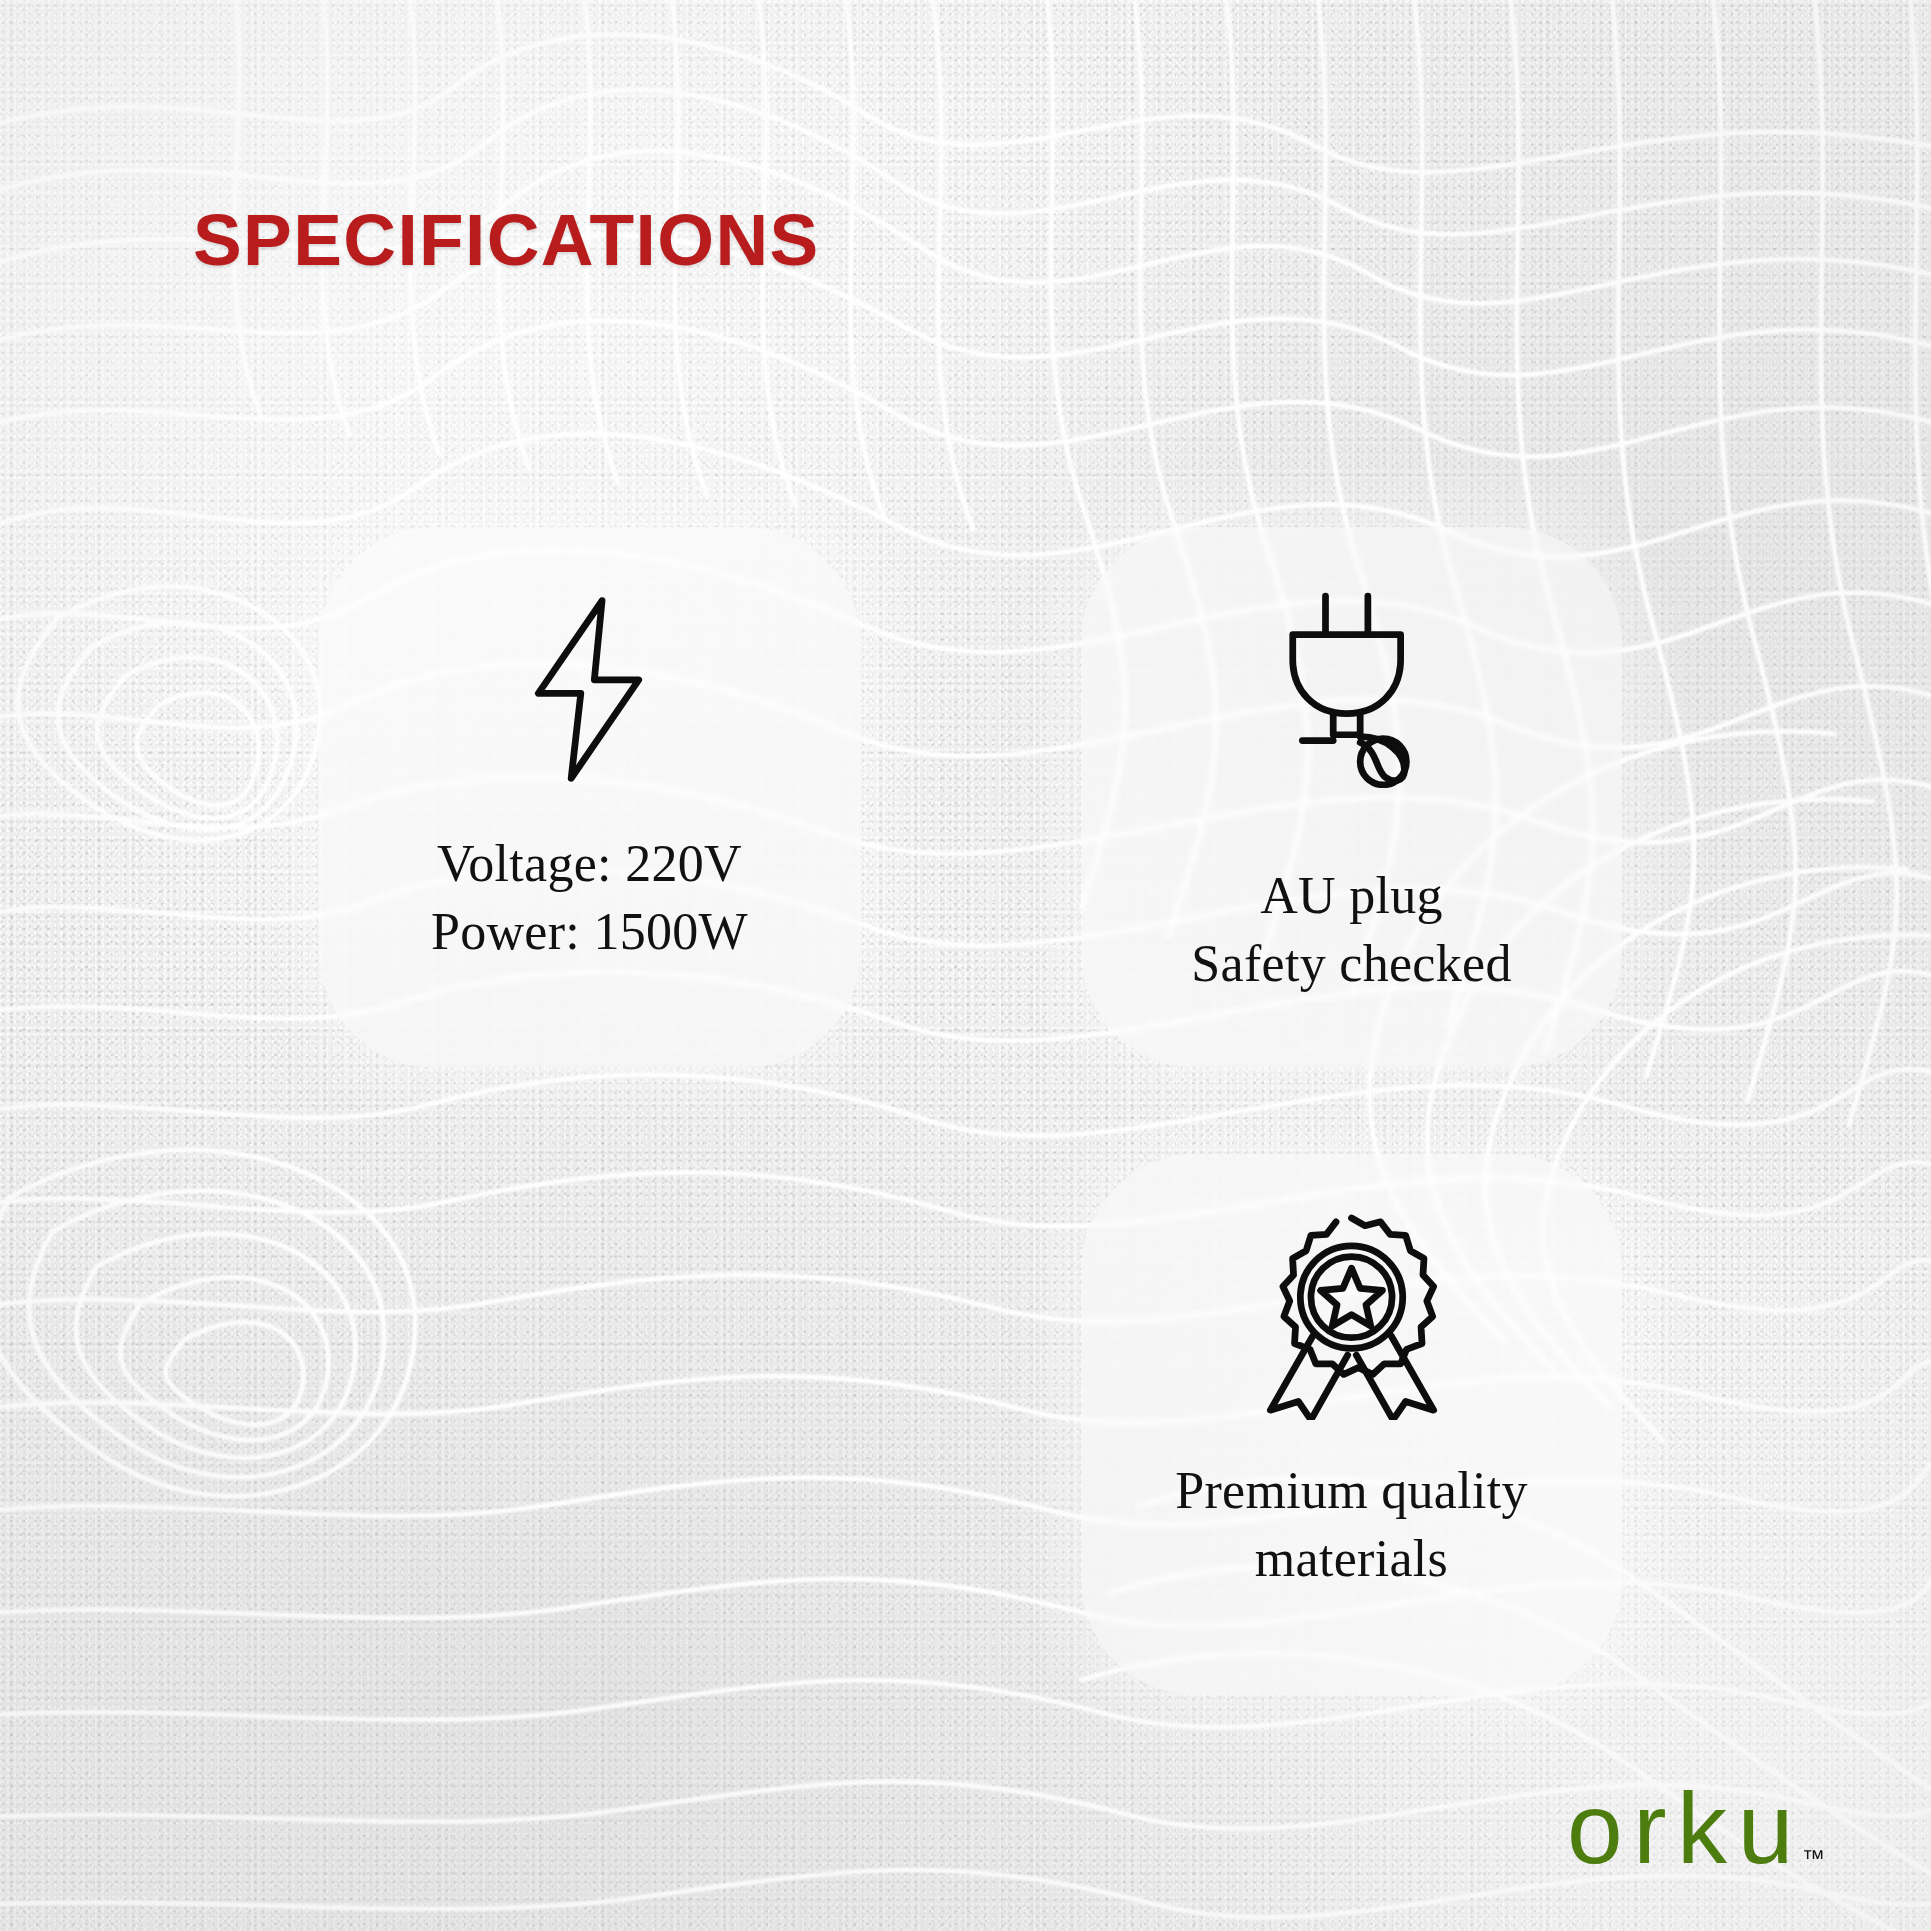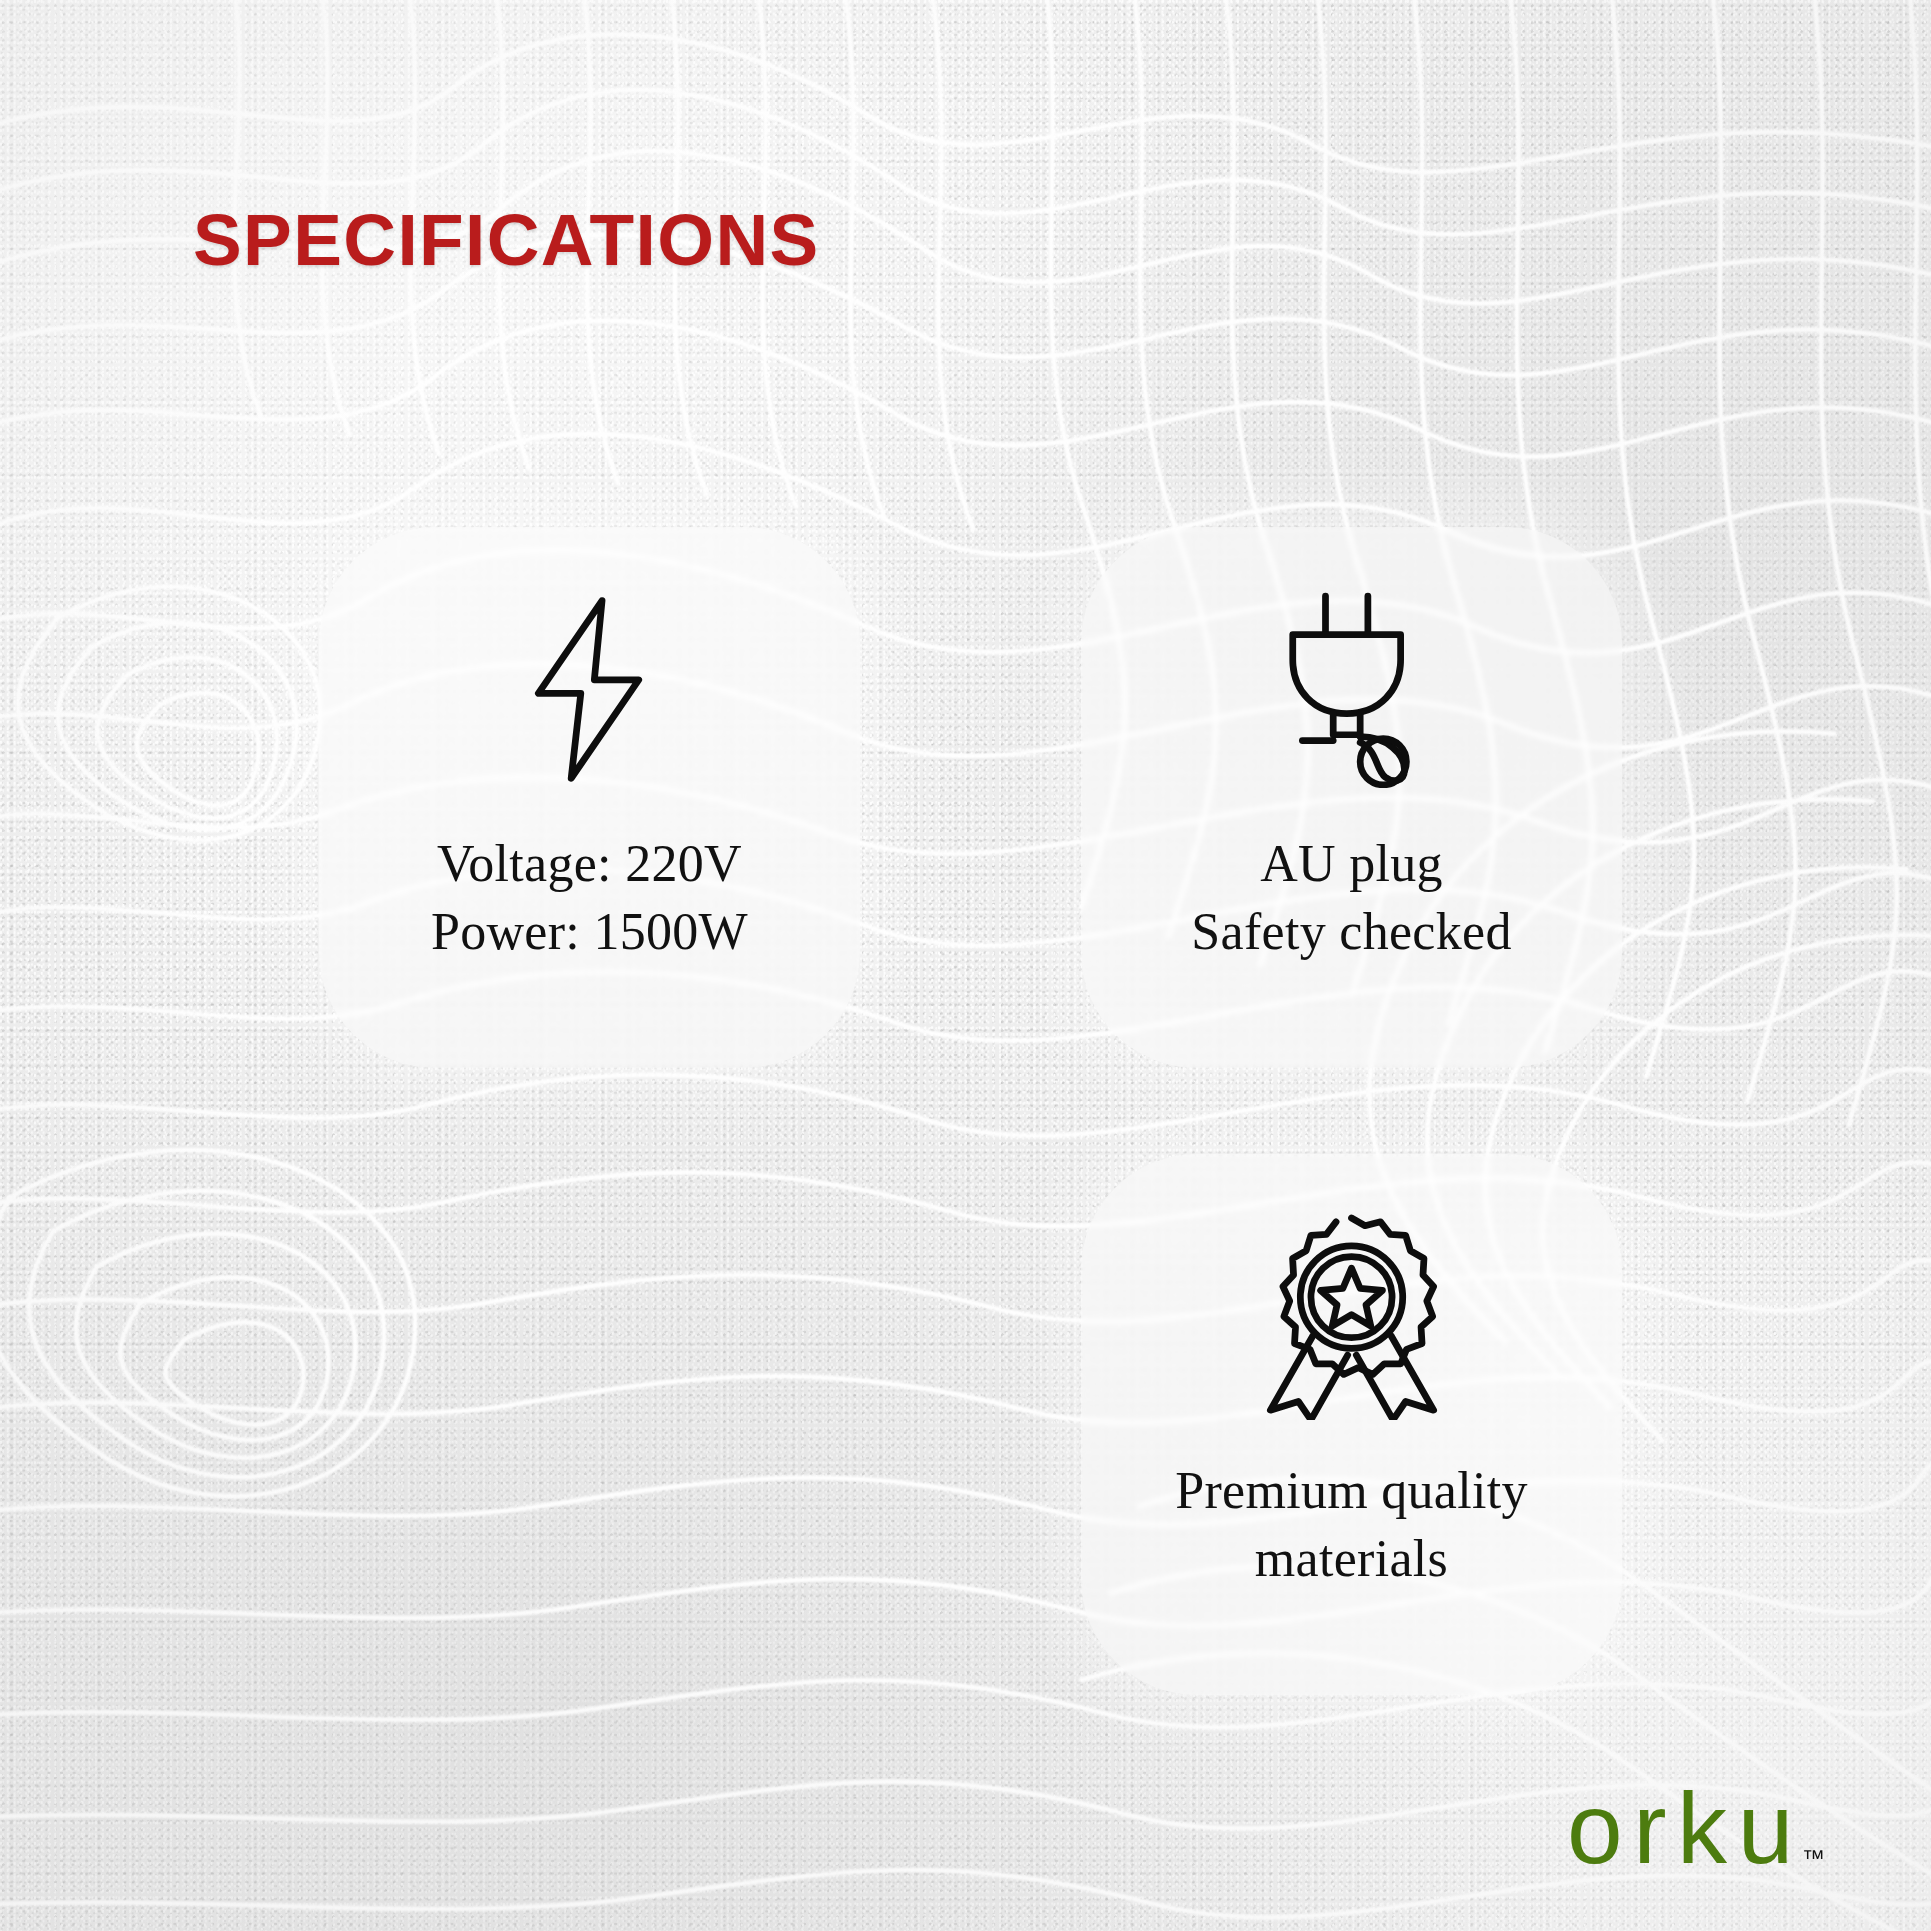--- a/index.html
+++ b/index.html
@@ -81,21 +81,21 @@
     border-radius: 116px;
     background: rgba(255,255,255,0.52);
     backdrop-filter: blur(2.9px);
     display: flex;
     flex-direction: column;
     align-items: center;
     justify-content: flex-start;
     box-shadow: 0 0 58px 29px rgba(255,255,255,0.30);
   }
   .card.c1 { left: 319px;  top: 483px; }
-  .card.c2 { left: 1081px; top: 483px; }
+  .card.c2 { left: 1081px; top: 483px; gap: 32px; }
   .card.c3 { left: 319px;  top: 1110px; }
   .card.c4 { left: 1081px; top: 1110px; }
 
   .card-icon {
     margin-top: 56px;
     width: 203px;
     height: 212px;
     display: flex;
     align-items: center;
     justify-content: center;

